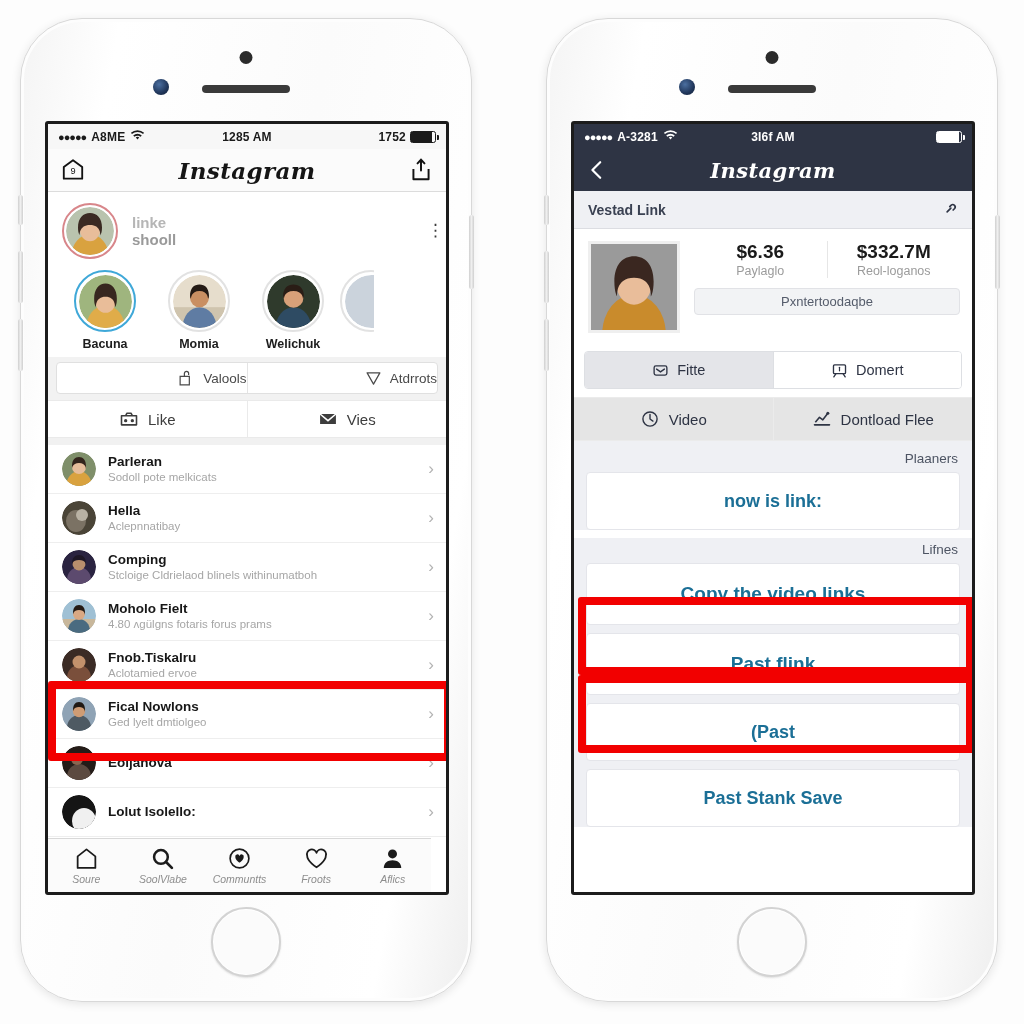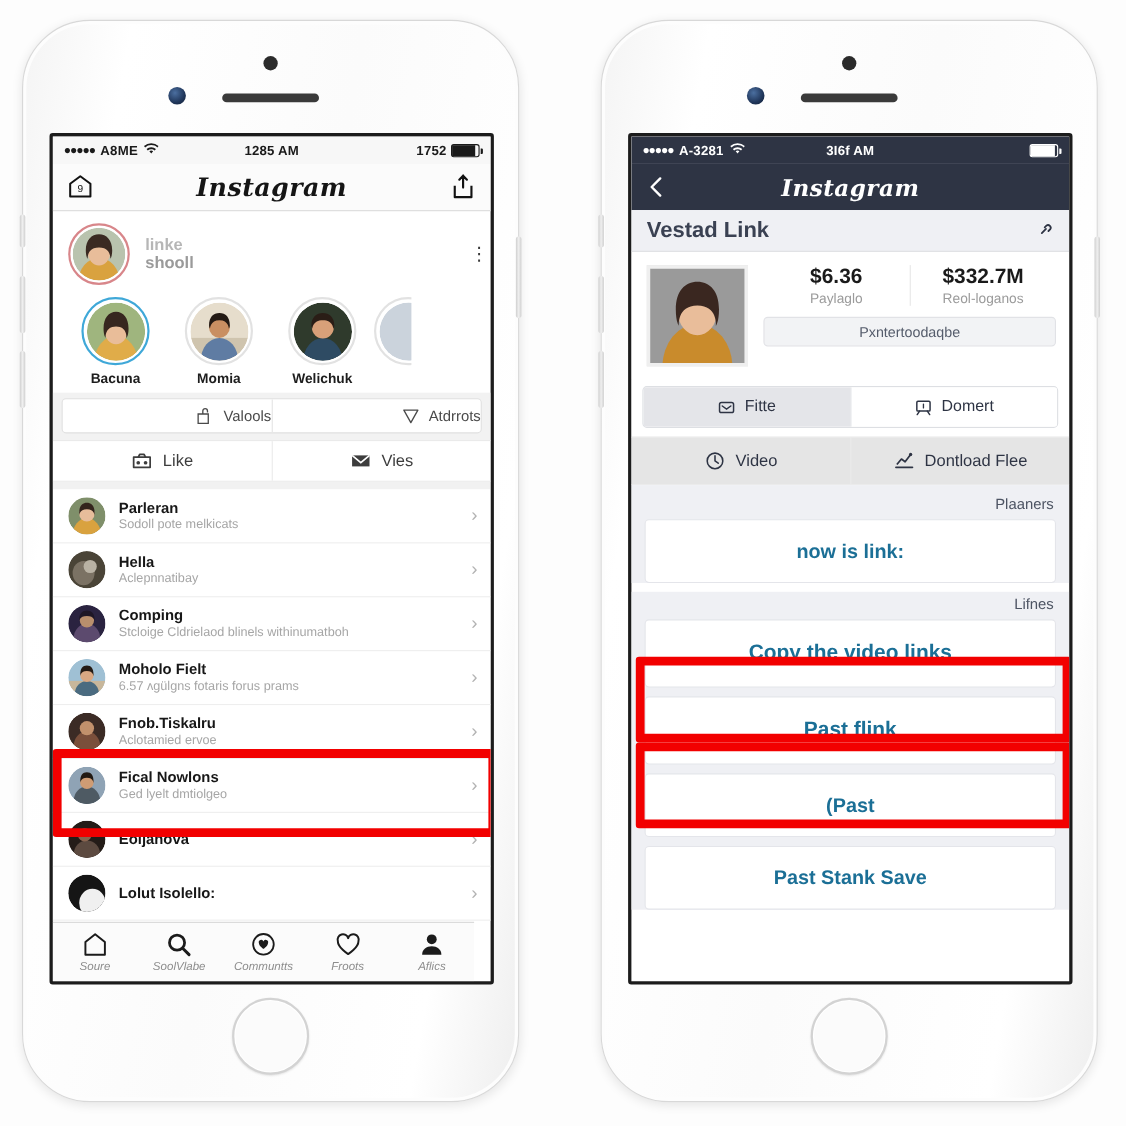--- a/index.html
+++ b/index.html
@@ -177,21 +177,21 @@
     height:42px; background:#2e3444; display:flex; align-items:center; padding:0 12px;
   }
   .dk-nav .ig-logo { color:#ffffff; font-size:21px; }
   .back-ico { width:22px; height:22px; color:#fff; }
   .back-ico svg{ width:100%; height:100%; display:block; }
 
   .sec-head {
     height:38px; background:#eff0f4; border-bottom:1px solid #dcdde2;
     display:flex; align-items:center; padding:0 14px;
   }
-  .sec-head-t { flex:1; font-size:20px; font-weight:bold; color:#3a4152; }
+  .sec-head-t { flex:1; font-size:14px; font-weight:bold; color:#3a4152; }
   .sec-head-i { width:18px; height:18px; color:#2e3444; }
   .sec-head-i svg{ width:100%; height:100%; display:block; }
 
   .stat-card { display:flex; background:#fff; padding:12px 12px 12px 14px; gap:14px; }
   .stat-img {
     width:92px; height:92px; flex:none;
     border:3px solid #efefef; background:#ddd; overflow:hidden;
   }
   .stat-right { flex:1; display:flex; flex-direction:column; }
   .stat-nums { display:flex; }
@@ -503,21 +503,21 @@
                   <rect width="34" height="34" fill="#9fc0d4"></rect>
                   <rect y="20" width="34" height="14" fill="#c8b79b"></rect>
                   <ellipse cx="17" cy="32" rx="11" ry="12" fill="#4a6b80"></ellipse>
                   <circle cx="17" cy="15" r="6" fill="#d9a883"></circle>
                   <path d="M11 14c0-5 2-8 6-8s6 3 6 8c0 2 0 2 0 2s0-5-6-5-6 5-6 5 0 0 0-2z" fill="#241a14"></path>
                 </g>
               </svg>
             </div>
           <div class="li-txt">
             <div class="li-t">Moholo Fielt</div>
-            <div class="li-s">6.57 ʌgülgns fotaris forus prams</div>
+            <div class="li-s">4.80 ʌgülgns fotaris forus prams</div>
           </div>
           <span class="chev">›</span>
         </div>
 
         <div class="li">
           <div class="li-av">
               <svg class="ph" viewBox="0 0 34 34">
                 <defs>
                   <clipPath id="l5">
                     <circle cx="17" cy="17" r="17"></circle>

